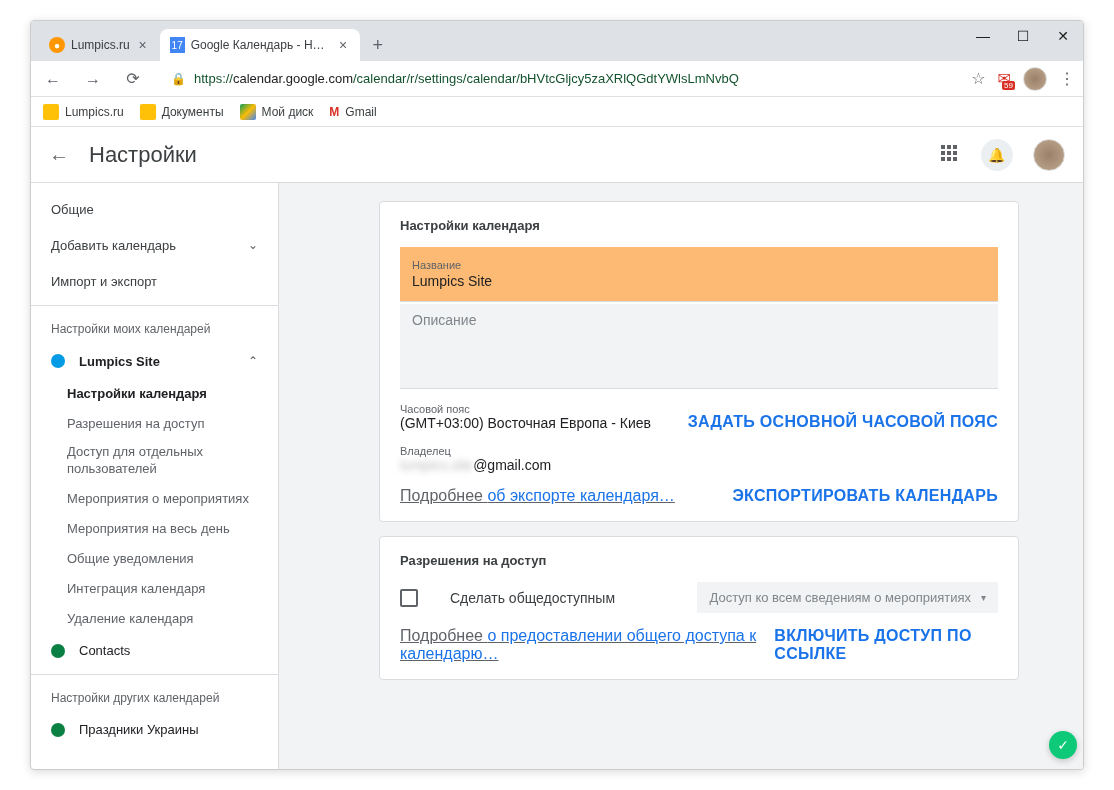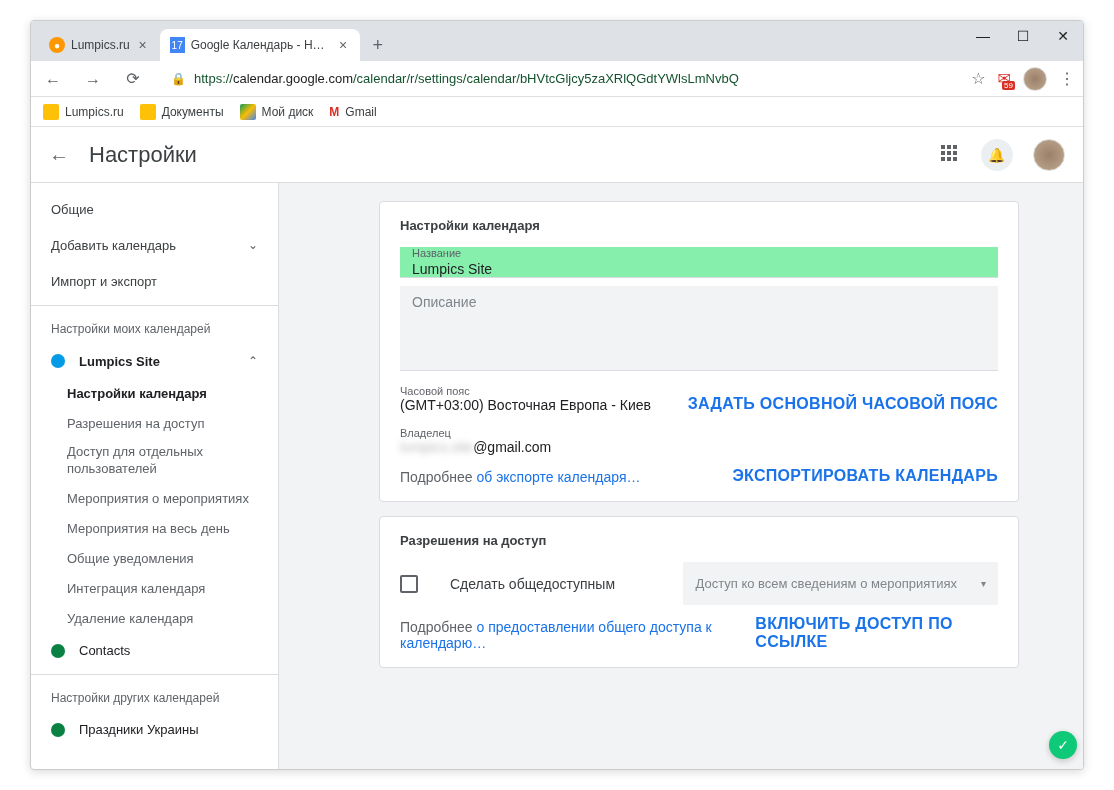--- a/index.html
+++ b/index.html
@@ -45,35 +45,35 @@
 .side-sub.active { color: #202124; font-weight: 600; }
 .side-group { padding: 16px 20px 8px; font-size: 12px; color: #5f6368; border-top: 1px solid #dadce0; margin-top: 6px; }
 .cal-item { display: flex; align-items: center; padding: 0 20px; height: 34px; gap: 14px; font-size: 13px; color: #202124; justify-content: space-between; cursor: pointer; }
 .cal-dot { width: 14px; height: 14px; border-radius: 50%; }
 .cal-left { display: flex; align-items: center; gap: 14px; }
 .chev { font-size: 12px; color: #5f6368; }
 
 .main { flex: 1; background: #f1f3f4; overflow-y: auto; padding: 18px 12px 18px 100px; position: relative; }
 .card { background: #fff; border: 1px solid #dadce0; border-radius: 4px; padding: 16px 20px; margin-bottom: 14px; max-width: 640px; }
 .card h3 { font-size: 13px; font-weight: 600; color: #3c4043; margin-bottom: 14px; }
-.field-box { background: #86efac; padding: 0 12px; border-bottom: 1px solid #dadce0; margin-bottom: 8px; }
+.field-box { background: #fdba74; padding: 12px 12px; border-bottom: 1px solid #dadce0; margin-bottom: 2px; }
 .field-label { font-size: 11px; color: #5f6368; }
 .field-val { font-size: 14px; color: #202124; margin-top: 2px; }
 .desc-box { background: #f1f3f4; padding: 8px 12px 60px; border-bottom: 1px solid #dadce0; }
 .meta-lbl { font-size: 11px; color: #5f6368; margin-top: 14px; }
 .meta-val { font-size: 14px; color: #202124; }
 .row-split { display: flex; justify-content: space-between; align-items: flex-end; }
 .link-upper { color: #1a73e8; font-size: 16px; font-weight: 600; cursor: pointer; letter-spacing: 0.3px; }
-.learn { font-size: 14px; color: #5f6368; margin-top: 14px; }
+.learn { font-size: 16px; color: #5f6368; margin-top: 14px; text-decoration: underline; }
 .learn a { color: #1a73e8; text-decoration: none; }
 .perm-row { display: flex; align-items: center; justify-content: space-between; margin-top: 10px; }
 .perm-left { display: flex; align-items: center; gap: 32px; }
 .checkbox { width: 18px; height: 18px; border: 2px solid #5f6368; border-radius: 2px; cursor: pointer; }
 .perm-label { font-size: 14px; color: #3c4043; }
-.perm-select { background: #f1f3f4; padding: 14px 12px; font-size: 13px; color: #80868b; display: flex; align-items: center; gap: 24px; }
+.perm-select { background: #f1f3f4; padding: 8px 12px; font-size: 13px; color: #80868b; display: flex; align-items: center; gap: 10px; }
 .blur { filter: blur(3px); color: #bbb; }
 .green-badge { position: absolute; bottom: 10px; right: 6px; width: 28px; height: 28px; border-radius: 50%; background: #0ec977; display: flex; align-items: center; justify-content: center; color: #fff; font-size: 14px; box-shadow: 0 2px 6px rgba(0,0,0,0.2); }
 .favico { width: 16px; height: 16px; display: flex; align-items: center; justify-content: center; font-size: 10px; color: #fff; border-radius: 0; }
 .gmail-badge { position: relative; }
 .gmail-badge .count { position: absolute; bottom: -2px; right: -4px; background: #d93025; color: #fff; font-size: 8px; padding: 0 2px; border-radius: 2px; }
 </style>
 </head>
 <body>
 
 <div class="browser">

